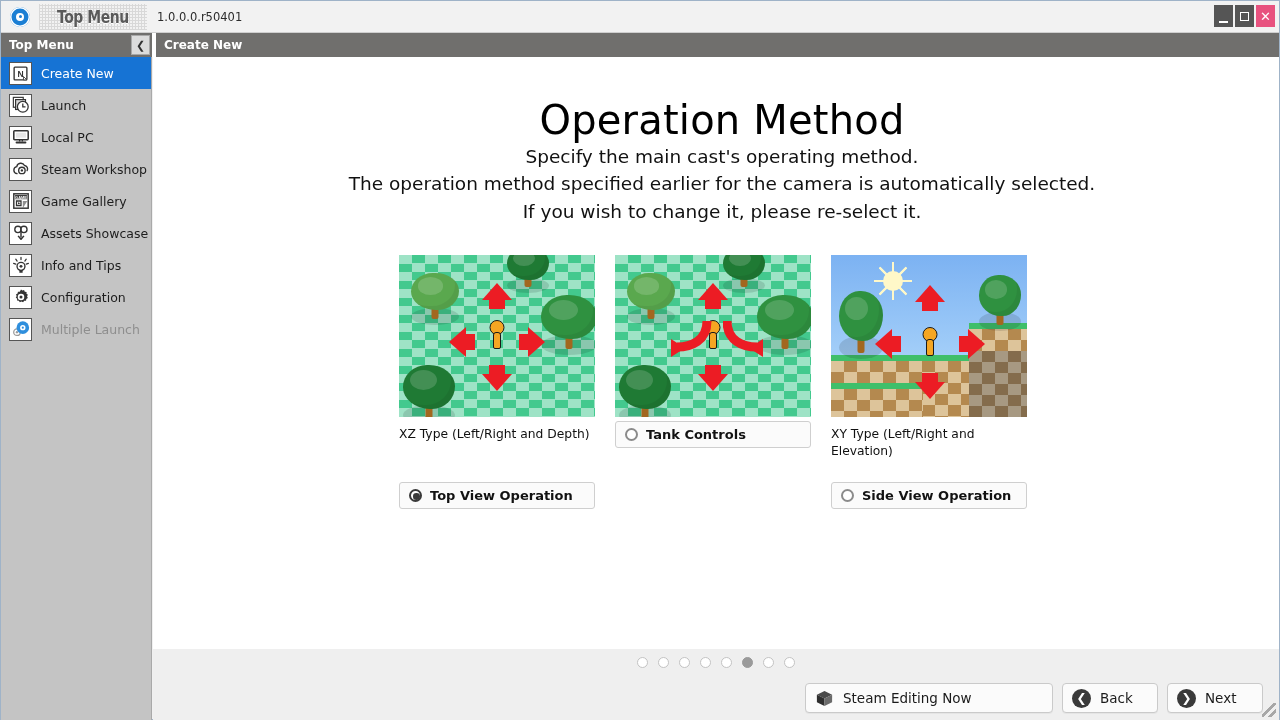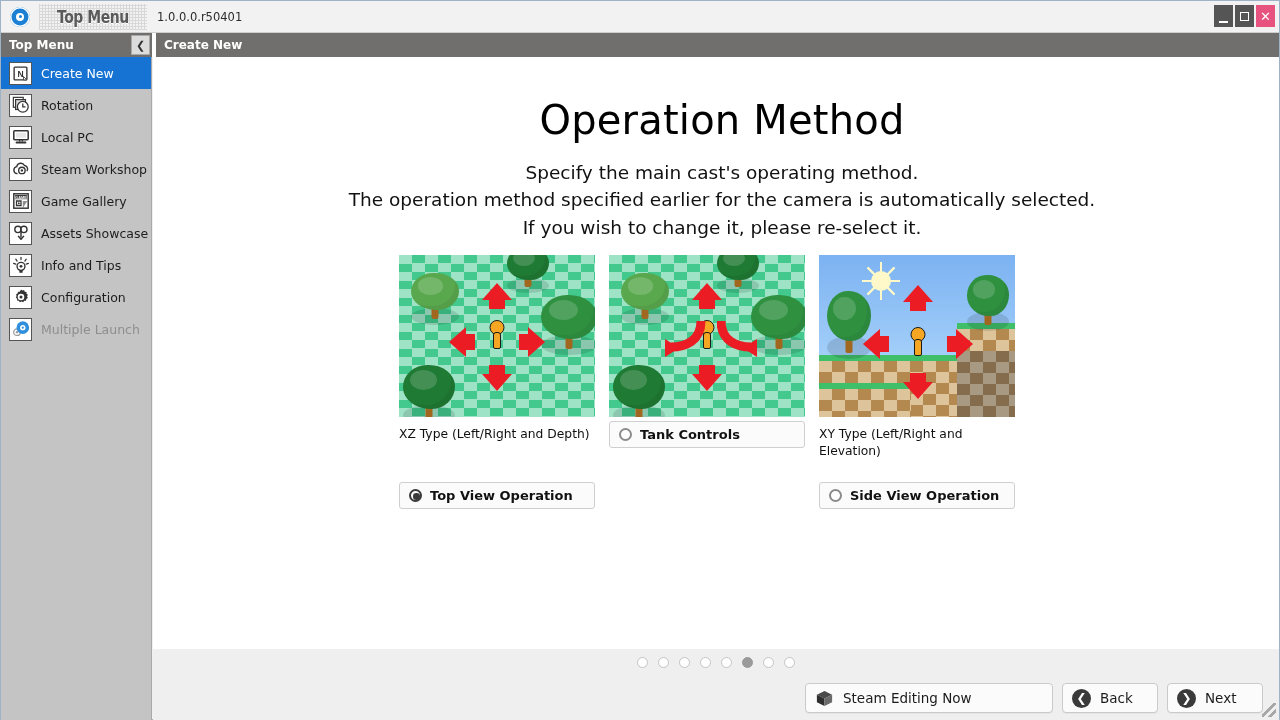--- a/index.html
+++ b/index.html
@@ -149,28 +149,27 @@
   .page-title {
     text-align: center;
     font-size: 40px; font-weight: normal; color: #000000;
     margin-top: 40px;
     letter-spacing: 0.2px;
   }
   .page-desc {
     text-align: center;
     font-size: 18.5px; color: #111111;
     line-height: 1.48;
-    margin-top: 16px;
   }
 
   
   .options {
     position: absolute; left: 246px; top: 198px;
     width: 610px;
-    display: flex; gap: 14px;
+    display: flex; gap: 20px;
   }
   .option-col { width: 196px; }
   .thumb {
     width: 196px; height: 162px;
     position: relative; overflow: hidden;
     border: 0;
   }
   .caption {
     margin-top: 9px;
     font-size: 12.3px; color: #111111; line-height: 1.36;
@@ -411,21 +410,21 @@
       </div>
       <div class="nav-item">
         <div class="nav-icon">
           <svg width="18" height="18" viewBox="0 0 20 20">
             <rect x="1.5" y="1.5" width="11" height="11" fill="#fff" stroke="#333" stroke-width="1.3"></rect>
             <rect x="4" y="4" width="11" height="11" fill="#d9d9d9" stroke="#333" stroke-width="1.3"></rect>
             <circle cx="12" cy="12" r="6" fill="#fff" stroke="#333" stroke-width="1.4"></circle>
             <path d="M12 8.3 V12 H15" stroke="#333" stroke-width="1.4" fill="none"></path>
           </svg>
         </div>
-        <div class="nav-label">Rotation</div>
+        <div class="nav-label">Launch</div>
       </div>
       <div class="nav-item">
         <div class="nav-icon">
           <svg width="18" height="18" viewBox="0 0 20 20">
             <rect x="2" y="3" width="16" height="10" rx="1" fill="none" stroke="#333" stroke-width="1.7"></rect>
             <rect x="4.5" y="5.3" width="11" height="5.4" fill="#333" opacity="0.12"></rect>
             <path d="M8.5 13 V15 M11.5 13 V15" stroke="#333" stroke-width="1.5"></path>
             <rect x="4" y="15" width="12" height="2.1" rx="1" fill="#333"></rect>
           </svg>
         </div>

